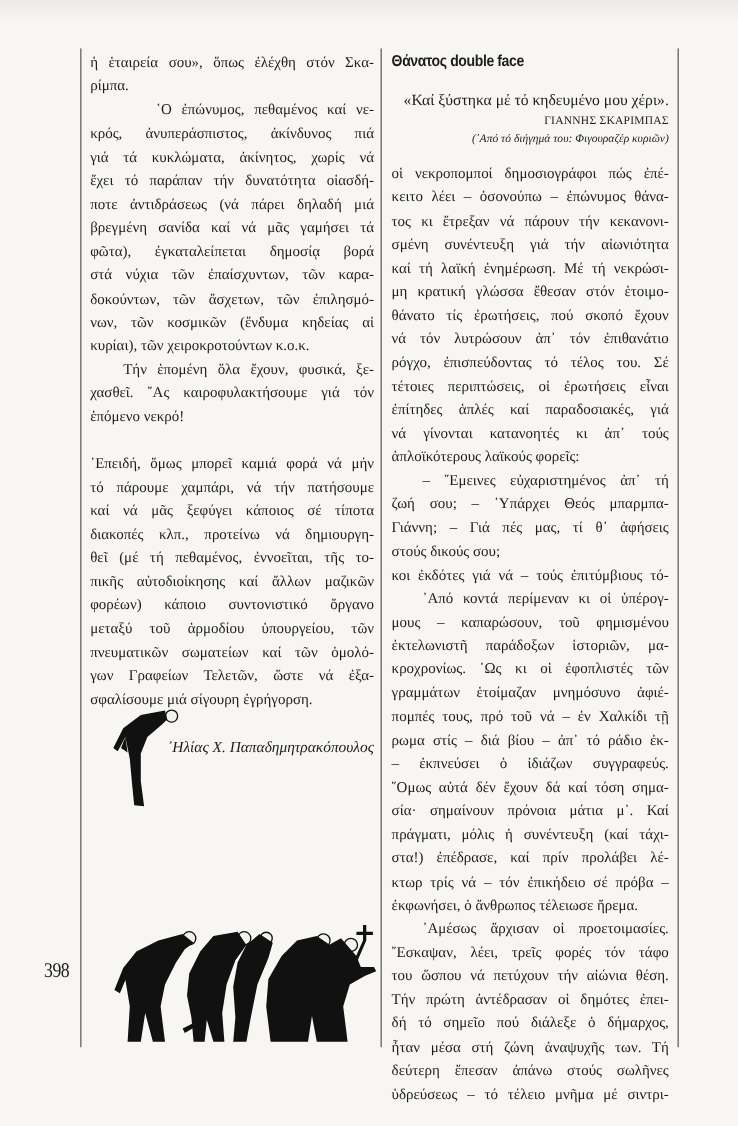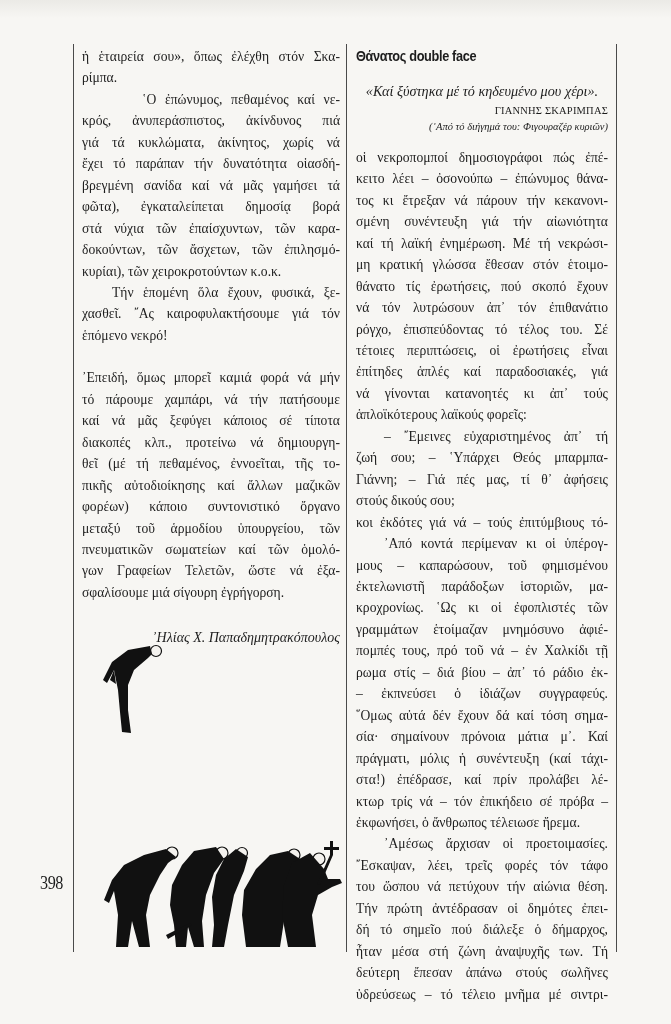--- a/index.html
+++ b/index.html
@@ -32,21 +32,21 @@
   .signature {
     text-align: right; font-style: italic; font-size: 14px;
     margin-top: 24px !important;
   }
   .article-title {
     font-family: "Liberation Sans", "DejaVu Sans", sans-serif;
     font-weight: bold; font-size: 14.5px; letter-spacing: -0.4px;
     transform: scaleX(0.88); transform-origin: left center;
     margin: 0 0 14px 0 !important;
   }
-  .epigraph-quote { font-style: italic; font-size: 14.2px; text-align: center; white-space: nowrap; }
+  .epigraph-quote { font-size: 14.2px; text-align: right; white-space: nowrap; }
   .epigraph-author { font-size: 10.5px; text-align: right; letter-spacing: 0.2px; line-height: 16px; }
   .epigraph-source { font-size: 10.5px; font-style: italic; text-align: right; line-height: 16px; margin-bottom: 12px !important; }
   .lead { font-size: 16px; text-align: right; line-height: 22px; }
   .page-number {
     position: absolute; left: 40px; top: 872px;
     font-size: 19px; letter-spacing: -0.5px;
     transform: scaleX(0.85); transform-origin: left;
   }
   .illus { position: absolute; }
 </style>
@@ -62,24 +62,26 @@
 <div class="col col-left">
   <p>
     <span class="line">ἡ ἑταιρεία σου», ὅπως ἐλέχθη στόν Σκα-</span>
     <span class="line last">ρίμπα.</span>
   </p>
   <p>
     <span class="line indent" style="padding-left:30px;">῾Ο ἐπώνυμος, πεθαμένος καί νε-</span>
     <span class="line">κρός, ἀνυπεράσπιστος, ἀκίνδυνος πιά</span>
     <span class="line">γιά τά κυκλώματα, ἀκίνητος, χωρίς νά</span>
     <span class="line">ἔχει τό παράπαν τήν δυνατότητα οἱασδή-</span>
+    <span class="line">ποτε ἀντιδράσεως (νά πάρει δηλαδή μιά</span>
     <span class="line">βρεγμένη σανίδα καί νά μᾶς γαμήσει τά</span>
     <span class="line">φῶτα), ἐγκαταλείπεται δημοσίᾳ βορά</span>
     <span class="line">στά νύχια τῶν ἐπαίσχυντων, τῶν καρα-</span>
     <span class="line">δοκούντων, τῶν ἄσχετων, τῶν ἐπιλησμό-</span>
+    <span class="line">νων, τῶν κοσμικῶν (ἔνδυμα κηδείας αἱ</span>
     <span class="line last">κυρίαι), τῶν χειροκροτούντων κ.ο.κ.</span>
   </p>
   <p>
     <span class="line" style="padding-left:30px;">Τήν ἑπομένη ὅλα ἔχουν, φυσικά, ξε-</span>
     <span class="line">χασθεῖ. ῎Ας καιροφυλακτήσουμε γιά τόν</span>
     <span class="line last">ἑπόμενο νεκρό!</span>
   </p>
   <div class="gap"></div>
   <p>
     <span class="line">᾿Επειδή, ὅμως μπορεῖ καμιά φορά νά μήν</span>

